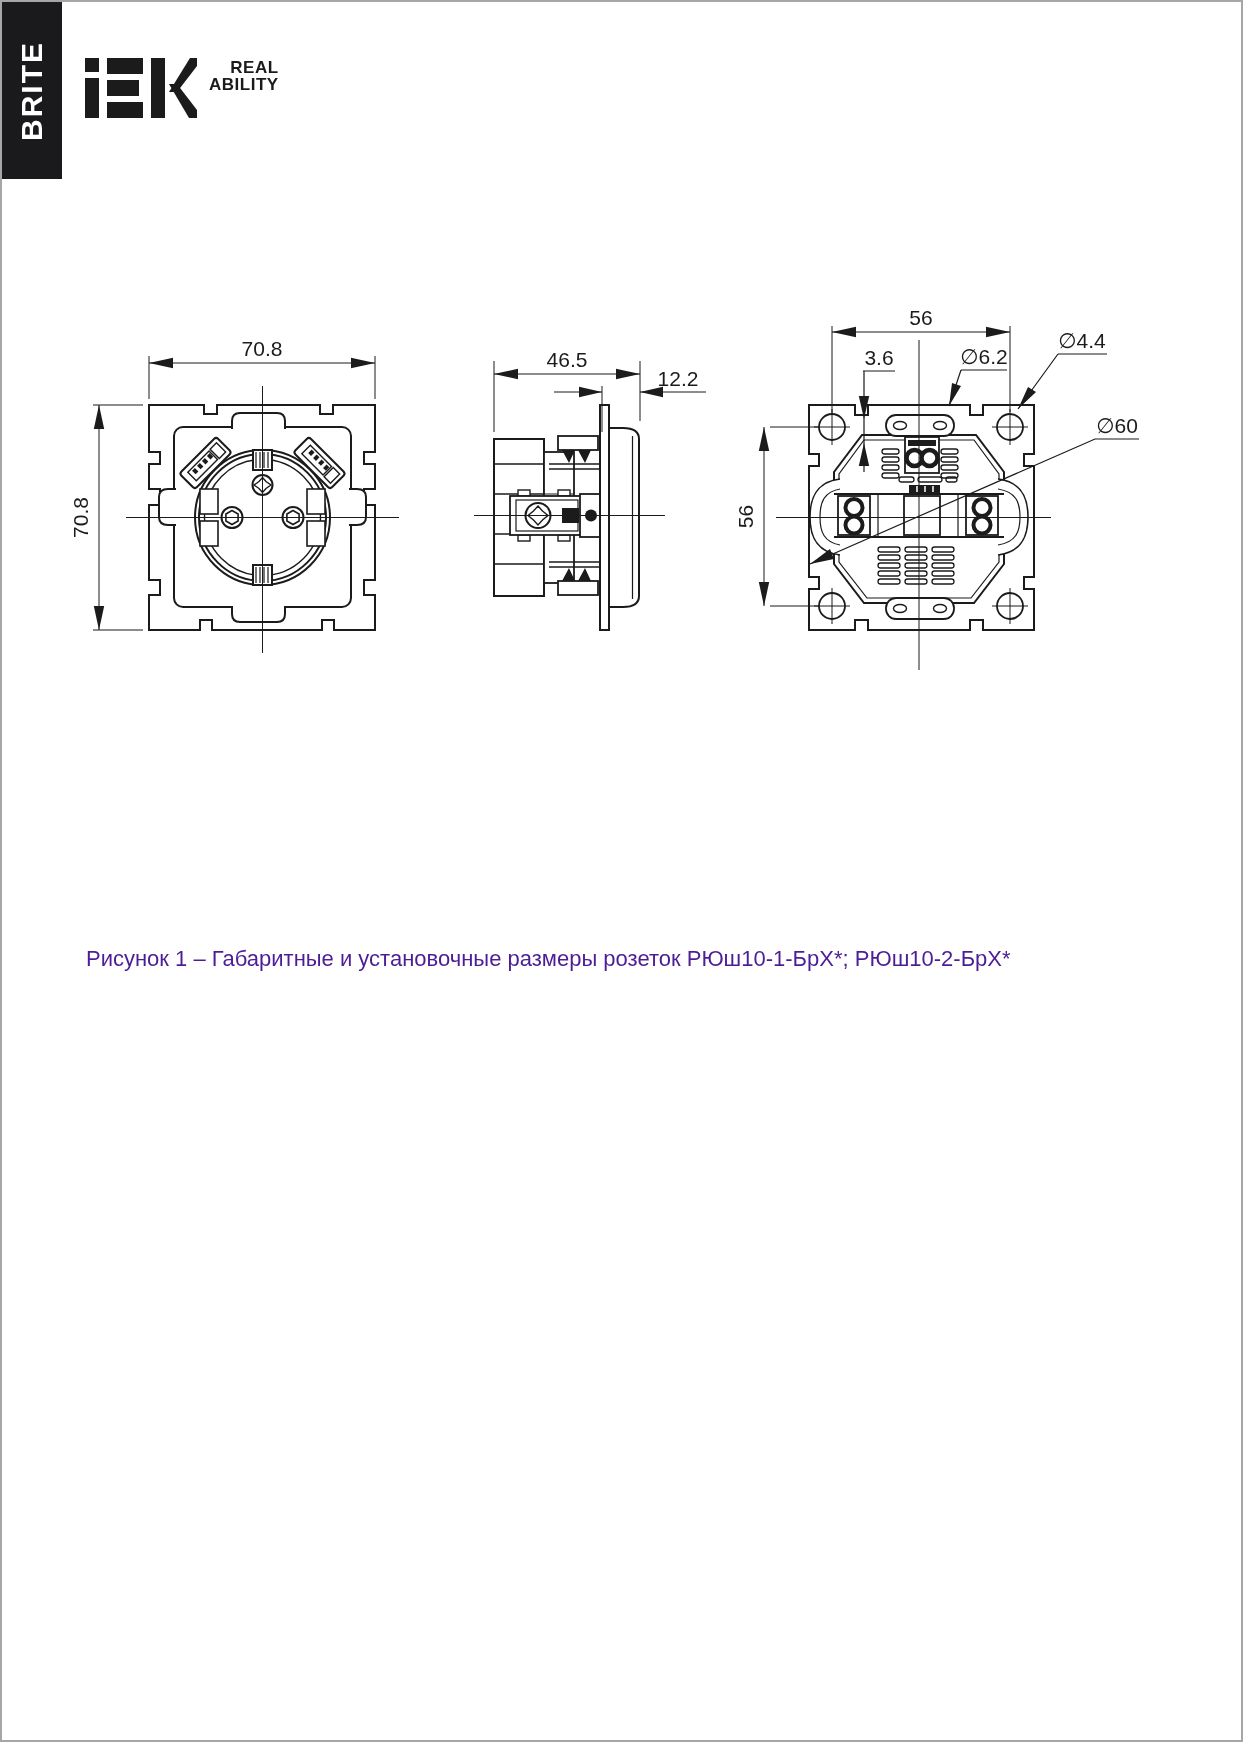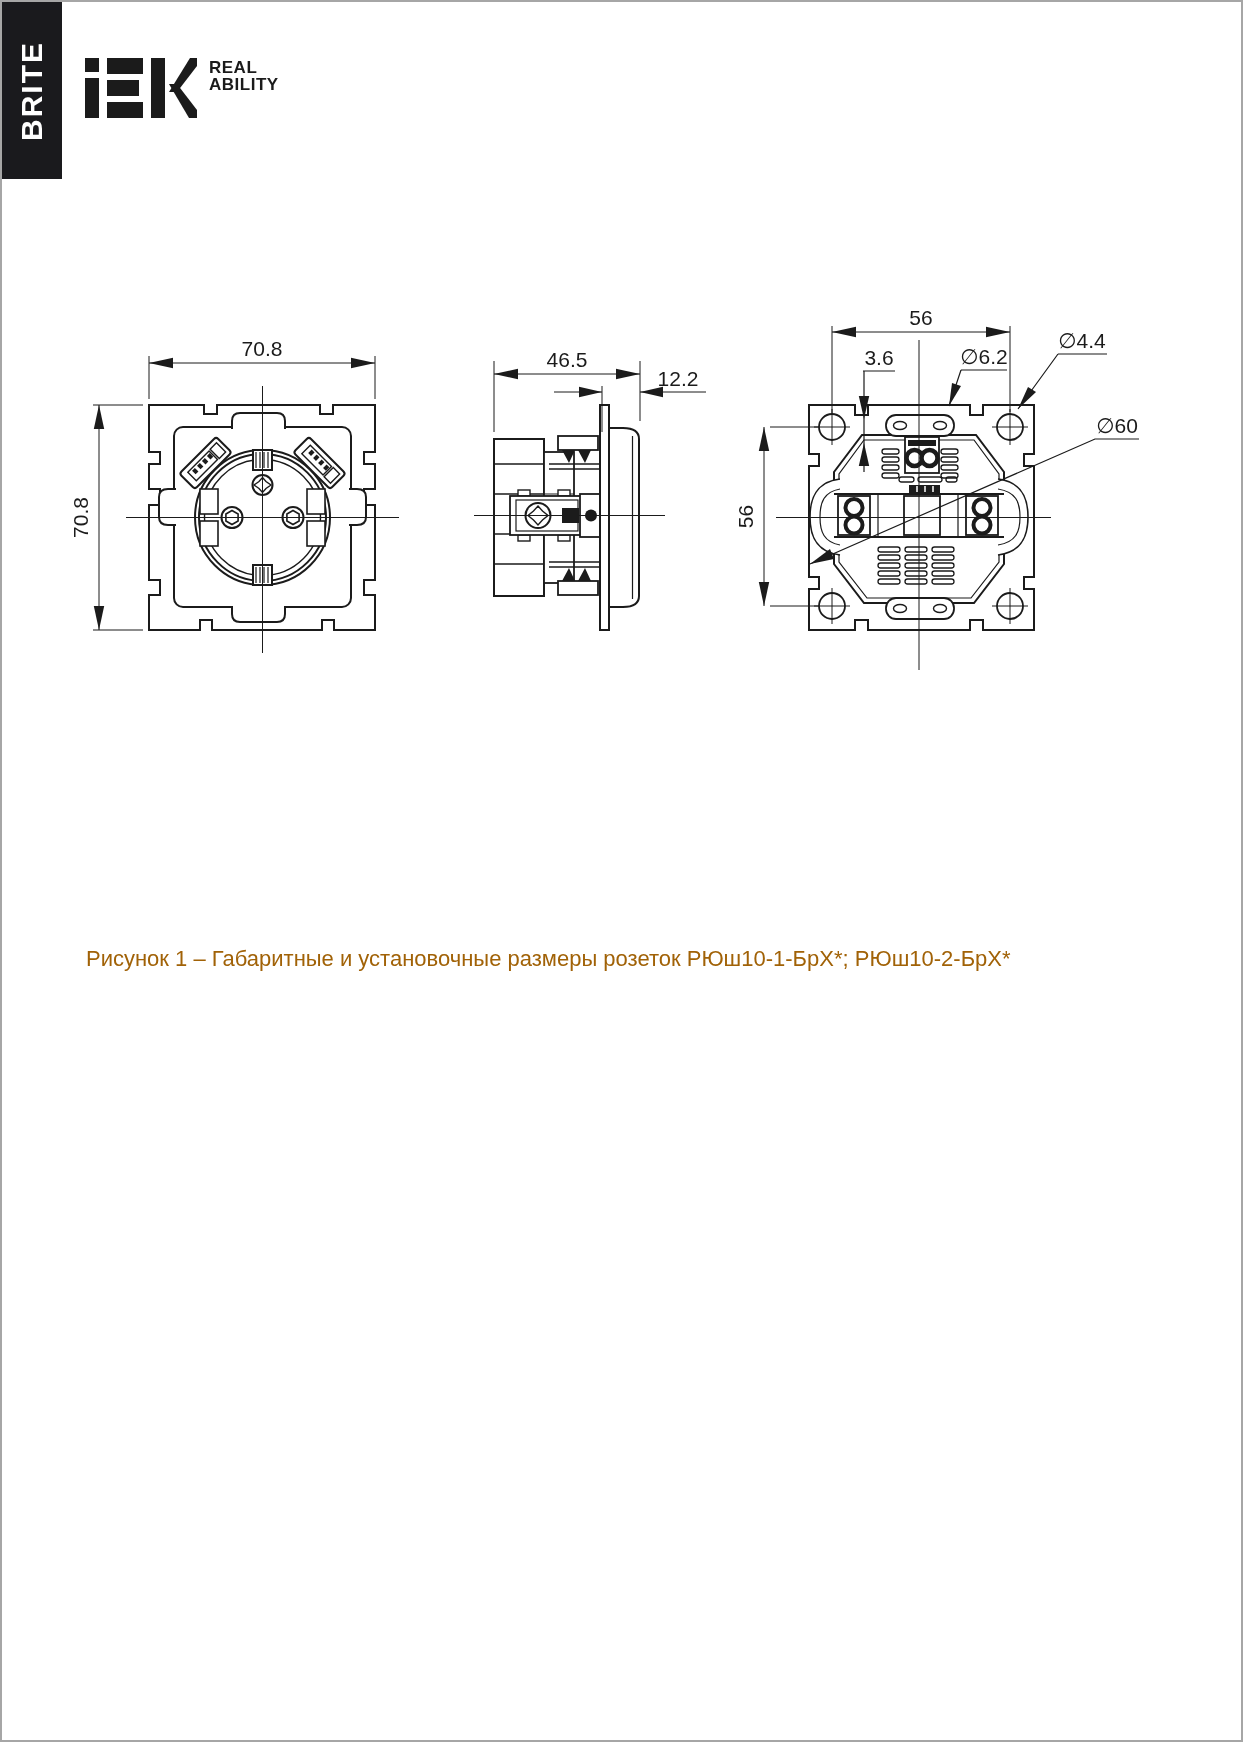--- a/index.html
+++ b/index.html
@@ -23,25 +23,25 @@
     writing-mode:vertical-rl;
     transform:rotate(180deg);
     color:#ffffff;
     font-size:30px; font-weight:bold;
     letter-spacing:2px;
   }
   .brand { position:absolute; left:83px; top:56px; }
   .tagline {
     position:absolute; left:207px; top:57px;
     font-size:17px; font-weight:bold; color:#1b1b1b;
-    line-height:17px; letter-spacing:0.5px;
+    line-height:17px; letter-spacing:0.5px;text-align:right;
   }
   .caption {
     position:absolute; left:84px; top:944px;
-    font-size:22px; color:#a16207;
+    font-size:22px; color:#4c1d95;
     white-space:nowrap;
   }
   .drawing { position:absolute; left:0; top:0; }
   
   .ln { fill:none; stroke:#1b1b1b; }
   .fw { fill:#ffffff; stroke:#1b1b1b; }
   .fk { fill:#1b1b1b; stroke:none; }
   .w2 { stroke-width:2; }
   .w18 { stroke-width:1.8; }
   .w16 { stroke-width:1.6; }

